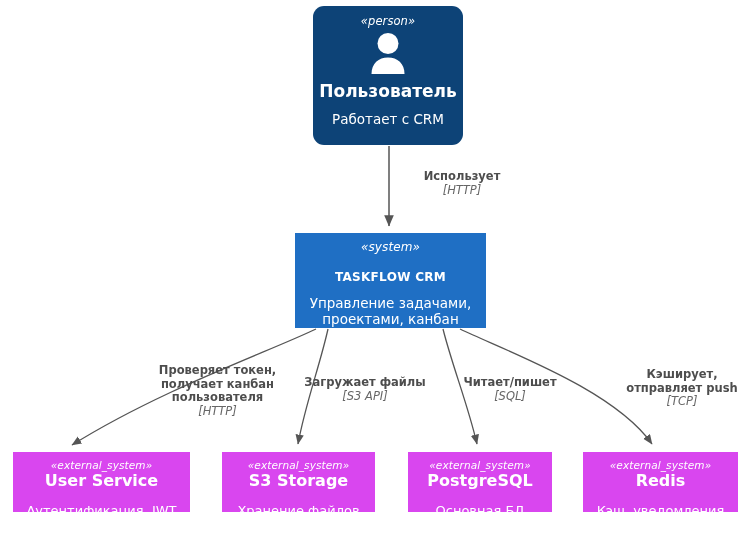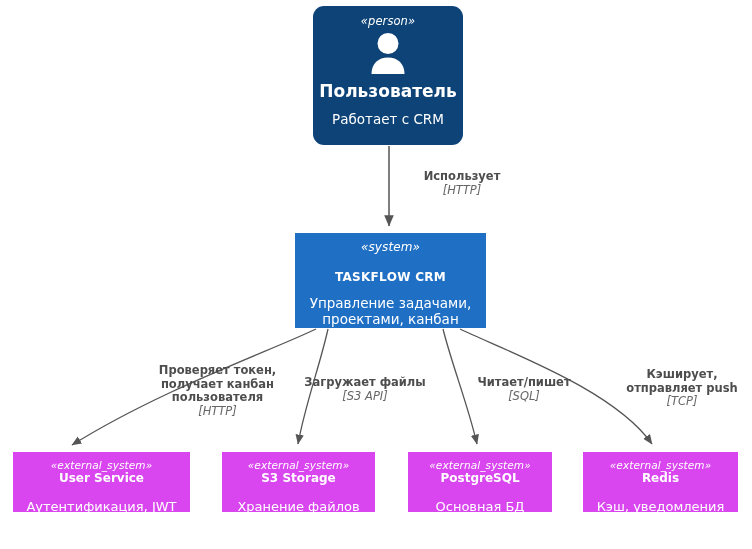--- a/index.html
+++ b/index.html
@@ -91,21 +91,21 @@
 
   
   .node.external {
     top: 452px;
     height: 60px;
     background: #d946ef;
     padding-top: 7px;
   }
   .node.external .stereotype { font-size: 10.5px; }
   .node.external .title {
-    font-size: 12px;
+    font-size: 16px;
     margin-top: 0px;
   }
   .node.external .desc {
     font-size: 13px;
     margin-top: 13px;
   }
 
   #node-user-service { left: 13px;  width: 177px; }
   #node-s3-storage   { left: 222px; width: 153px; }
   #node-postgresql   { left: 408px; width: 144px; }
@@ -141,21 +141,21 @@
     line-height: 13.5px;
     color: #666666;
   }
 
   #label-uses        { left: 382px; top: 170px; width: 160px; text-align: center; }
   #label-uses .lbl,
   #label-uses .tech  { text-align: center; }
 
   #label-user-service { left: 150px; top: 364px; width: 135px; }
   #label-s3           { left: 300px; top: 376px; width: 130px; }
-  #label-postgres     { left: 464px; top: 376px; width: 120px; }
+  #label-postgres     { left: 450px; top: 376px; width: 120px; }
   #label-redis        { left: 617px; top: 368px; width: 130px; }
 </style>
 </head>
 <body>
 
 <div id="canvas">
 
   <svg id="edges" viewBox="0 0 752 549" xmlns="http://www.w3.org/2000/svg">
     <defs>
       <marker id="arrowhead" markerWidth="9" markerHeight="9" refX="7.2" refY="3.2" orient="auto" markerUnits="strokeWidth">

